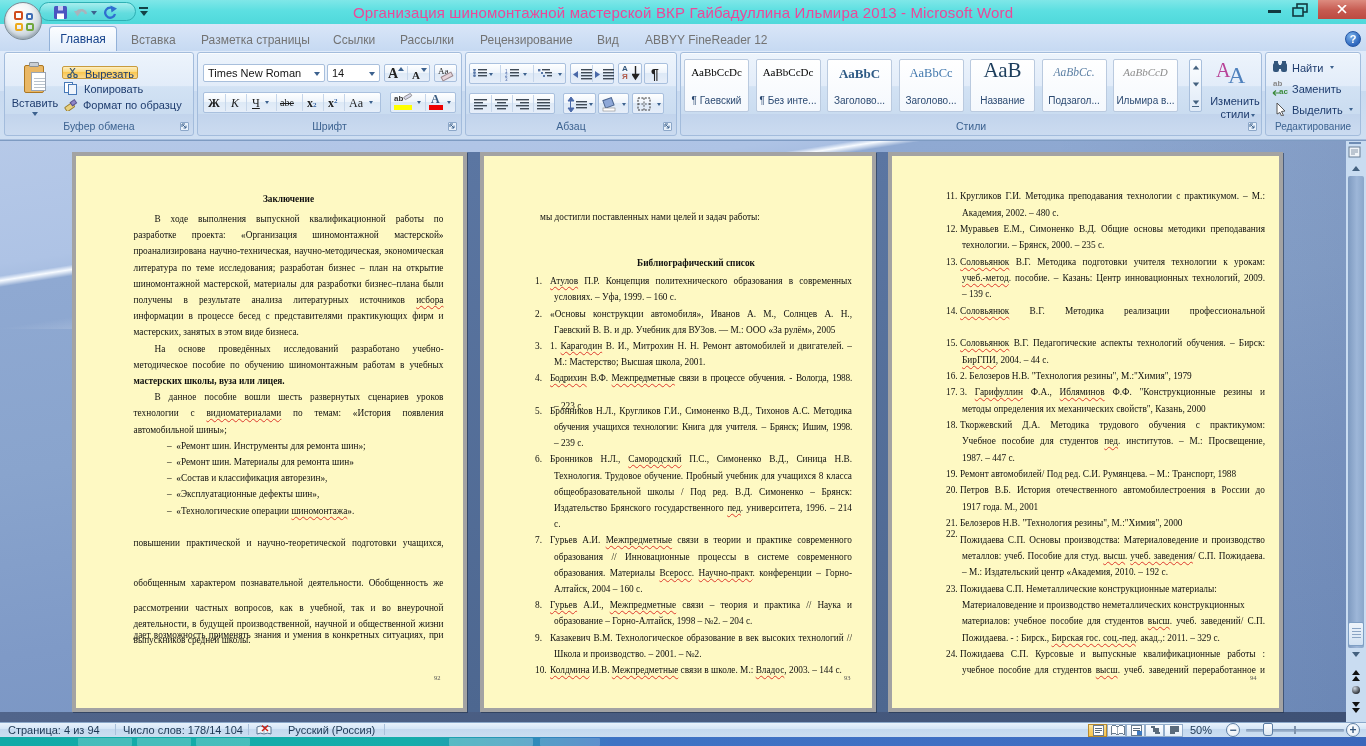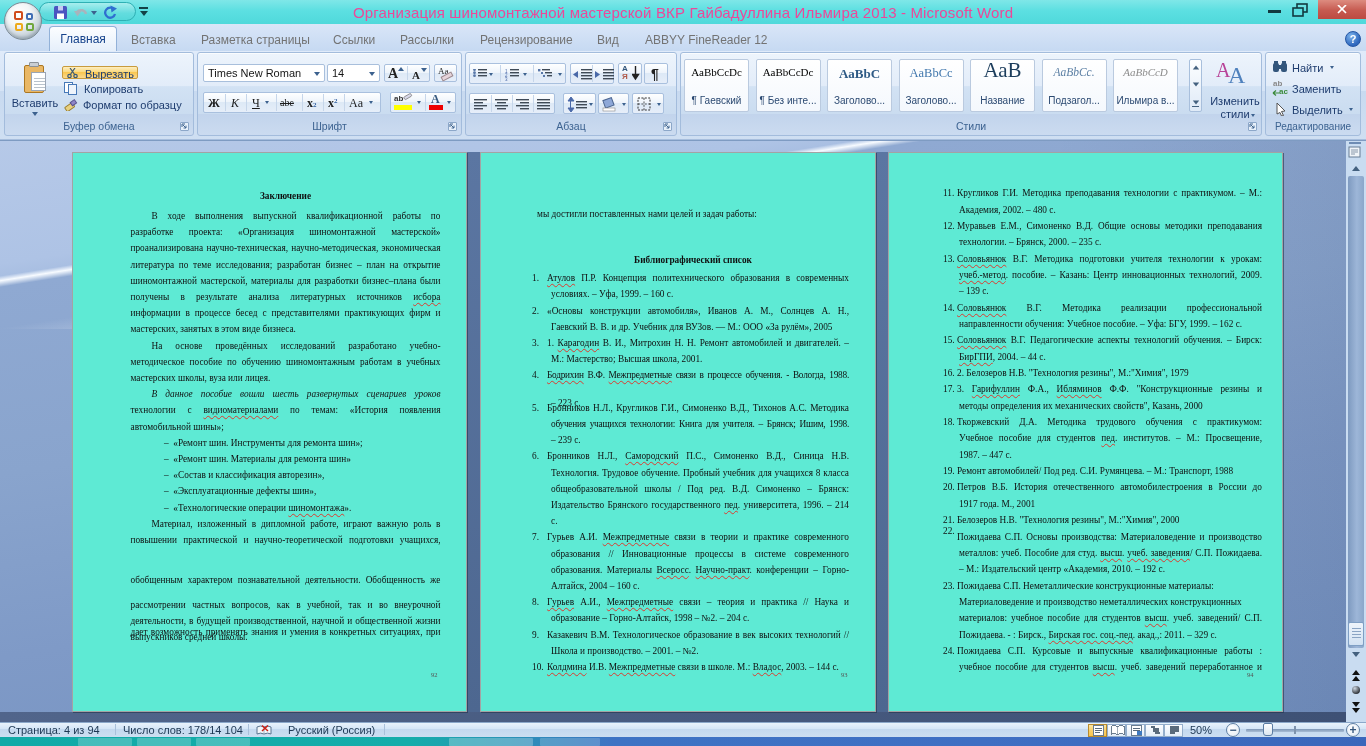--- a/index.html
+++ b/index.html
@@ -44,21 +44,21 @@
 .cs{position:absolute;left:0;top:6px;width:100%;text-align:center;font-family:"Liberation Serif",serif;white-space:nowrap}
 .cl{position:absolute;left:0;bottom:5px;width:100%;text-align:center;font-size:10px;color:#2c4a72;white-space:nowrap}
 
 #doc{left:0;top:141px;width:1346px;height:581px;
  background:linear-gradient(90deg,rgba(10,25,60,0) 78%,rgba(10,25,60,.08) 100%),
  linear-gradient(171deg,#b6c9e8 0%,#aec3e5 15.5%,#a9bfe2 17%,rgba(244,249,255,.75) 17.6%,#8fa9d2 18.4%,#89a4cd 42%,#7f9ac7 65%,#7390bf 100%)}
 #docswoosh{left:0;top:128px;width:300px;height:60px;
  background:linear-gradient(171deg,rgba(255,255,255,0) 55%,rgba(255,255,255,.25) 75%,rgba(255,255,255,.08) 100%)}
 .gap{top:152px;width:13px;height:560px;background:linear-gradient(#5b76a2,#4d6790)}
 #docbottom{left:0;top:712px;width:1346px;height:10px;background:linear-gradient(90deg,#51658b,#3e5175)}
-.page{top:152px;height:560px;background:#5eead4;border:1px solid #a3a3a3;box-shadow:1px 1px 0 rgba(35,50,75,.6)}
+.page{top:152px;height:560px;background:#fef9c3;border:4px solid #a3a3a3;box-shadow:1px 1px 0 rgba(35,50,75,.6)}
 .ln{position:absolute;height:16px;line-height:16px;font-family:"Liberation Serif",serif;font-size:9.3px;color:#101010;white-space:nowrap;overflow:visible}
 .j{text-align:justify;text-align-last:justify;white-space:normal}
 .hd{font-weight:bold;text-align:center;white-space:nowrap}
 .sq{text-decoration-line:underline;text-decoration-style:wavy;text-decoration-color:#dd3a2e;text-decoration-thickness:1px;text-underline-offset:2px}
 .pnum{position:absolute;font-family:"Liberation Serif",serif;font-size:6.5px;color:#555}
 
 #sbar{left:1346px;top:141px;width:20px;height:581px;background:#c9dcf1}
 #sbtrack{left:1348px;top:176px;width:16px;height:472px;background:linear-gradient(90deg,#7e9ac0,#9db6d8 55%,#8ba7ca);border-radius:2px}
 #sbthumb{left:1348px;top:622px;width:16px;height:24px;background:linear-gradient(#eef4fb,#d2e2f3);border:1px solid #7f9fc4;border-radius:2px}
 .tri-u{width:0;height:0;border-left:4px solid transparent;border-right:4px solid transparent;border-bottom:5px solid #44617f}
@@ -423,30 +423,29 @@
     <div class="ln j" style="left:57.5px;top:54.9px;width:310px;padding-left:21px;">В ходе выполнения выпускной квалификационной работы по</div>
     <div class="ln j" style="left:57.5px;top:71.1px;width:310px;">разработке проекта: «Организация шиномонтажной мастерской»</div>
     <div class="ln j" style="left:57.5px;top:87.3px;width:310px;">проанализирована научно-техническая, научно-методическая, экономическая</div>
     <div class="ln j" style="left:57.5px;top:103.5px;width:310px;">литература по теме исследования; разработан бизнес – план на открытие</div>
     <div class="ln j" style="left:57.5px;top:119.7px;width:310px;">шиномонтажной мастерской, материалы для разработки бизнес–плана были</div>
     <div class="ln j" style="left:57.5px;top:135.9px;width:310px;">получены в результате анализа литературных источников <span class="sq">исбора</span></div>
     <div class="ln j" style="left:57.5px;top:152.1px;width:310px;">информации в процессе бесед с представителями практикующих фирм и</div>
     <div class="ln" style="left:57.5px;top:168.3px;width:310px;">мастерских, занятых в этом виде бизнеса.</div>
     <div class="ln j" style="left:57.5px;top:184.5px;width:310px;padding-left:21px;">На основе проведённых исследований разработано учебно-</div>
     <div class="ln j" style="left:57.5px;top:200.7px;width:310px;">методическое пособие по обучению шиномонтажным работам в учебных</div>
-    <div class="ln" style="left:57.5px;top:216.9px;width:310px;">мастерских школы, вуза или лицея.</div>
-    <div class="ln j" style="left:57.5px;top:233.1px;width:310px;padding-left:21px;font-style:italic;">В данное пособие вошли шесть развернутых сценариев уроков</div>
+    <div class="ln" style="left:57.5px;top:216.9px;width:310px;font-weight:bold;">мастерских школы, вуза или лицея.</div>
+    <div class="ln j" style="left:57.5px;top:233.1px;width:310px;padding-left:21px;">В данное пособие вошли шесть развернутых сценариев уроков</div>
     <div class="ln j" style="left:57.5px;top:249.3px;width:310px;">технологии с <span class="sq">видиоматериалами</span> по темам: «История появления</div>
     <div class="ln" style="left:57.5px;top:265.5px;width:310px;">автомобильной шины»;</div>
     <div class="ln" style="left:91px;top:281.7px">–&nbsp;&nbsp;«Ремонт шин. Инструменты для ремонта шин»;</div>
     <div class="ln" style="left:91px;top:297.9px">–&nbsp;&nbsp;«Ремонт шин. Материалы для ремонта шин»</div>
     <div class="ln" style="left:91px;top:314.1px">–&nbsp;&nbsp;«Состав и классификация авторезин»,</div>
     <div class="ln" style="left:91px;top:330.3px">–&nbsp;&nbsp;«Эксплуатационные дефекты шин»,</div>
     <div class="ln" style="left:91px;top:346.5px">–&nbsp;&nbsp;«Технологические операции <span class="sq">шиномонтажа</span>».</div>
-    <div class="ln j" style="left:57.5px;top:362.7px;width:310px;padding-left:21px;">Материал, изложенный в дипломной работе, играют важную роль в</div>
     <div class="ln j" style="left:57.5px;top:378.9px;width:310px;">повышении практической и научно-теоретической подготовки учащихся,</div>
     <div class="ln j" style="left:57.5px;top:411.3px;width:310px;margin-top:8px;">обобщенным характером познавательной деятельности. Обобщенность же</div>
     <div class="ln j" style="left:57.5px;top:427.5px;width:310px;margin-top:43px;">дает возможность применять знания и умения в конкретных ситуациях, при</div>
     <div class="ln j" style="left:57.5px;top:443.7px;width:310px;">рассмотрении частных вопросов, как в учебной, так и во внеурочной</div>
     <div class="ln j" style="left:57.5px;top:459.9px;width:310px;">деятельности, в будущей производственной, научной и общественной жизни</div>
     <div class="ln" style="left:57.5px;top:476.1px;width:310px;">выпускников средней школы.</div>
     <div class="pnum" style="left:358px;top:518px">92</div>
   </div>
 <div class="a page" style="left:480px;width:396px">
     <div class="ln" style="left:56px;top:53.1px">мы достигли поставленных нами целей и задач работы:</div>
@@ -494,21 +493,20 @@
     <div class="ln" style="left:70px;top:48.5px;width:303px">Академия, 2002. – 480 с.</div>
     <div class="ln" style="left:54px;top:64.8px">12.</div>
     <div class="ln j" style="left:68px;top:64.8px;width:305px">Муравьев Е.М., Симоненко В.Д. Общие основы методики преподавания</div>
     <div class="ln" style="left:70px;top:81.2px;width:303px">технологии. – Брянск, 2000. – 235 с.</div>
     <div class="ln" style="left:54px;top:97.5px">13.</div>
     <div class="ln j" style="left:68px;top:97.5px;width:305px"><span class="sq">Соловьянюк</span> В.Г. Методика подготовки учителя технологии к урокам:</div>
     <div class="ln j" style="left:70px;top:113.8px;width:303px"><span class="sq">учеб.-метод</span>. пособие. – Казань: Центр инновационных технологий, 2009.</div>
     <div class="ln" style="left:70px;top:130.2px;width:303px">– 139 с.</div>
     <div class="ln" style="left:54px;top:146.6px">14.</div>
     <div class="ln j" style="left:68px;top:146.6px;width:305px"><span class="sq">Соловьянюк</span> В.Г. Методика реализации профессиональной</div>
-    <div class="ln" style="left:70px;top:162.9px;width:303px">направленности обучения: Учебное пособие. – Уфа: БГУ, 1999. – 162 с.</div>
     <div class="ln" style="left:54px;top:179.2px">15.</div>
     <div class="ln j" style="left:68px;top:179.2px;width:305px"><span class="sq">Соловьянюк</span> В.Г. Педагогические аспекты технологий обучения. – Бирск:</div>
     <div class="ln" style="left:70px;top:195.6px;width:303px"><span class="sq">БирГПИ</span>, 2004. – 44 с.</div>
     <div class="ln" style="left:54px;top:212.0px">16.</div>
     <div class="ln" style="left:68px;top:212.0px;width:305px">2. Белозеров Н.В. "Технология резины", М.:"Химия", 1979</div>
     <div class="ln" style="left:54px;top:228.3px">17.</div>
     <div class="ln j" style="left:68px;top:228.3px;width:305px">3. <span class="sq">Гарифуллин</span> Ф.А., <span class="sq">Ибляминов</span> Ф.Ф. "Конструкционные резины и</div>
     <div class="ln" style="left:70px;top:244.7px;width:303px">методы определения их механических свойств", Казань, 2000</div>
     <div class="ln" style="left:54px;top:261.0px">18.</div>
     <div class="ln j" style="left:68px;top:261.0px;width:305px">Ткоржевский Д.А. Методика трудового обучения с практикумом:</div>

